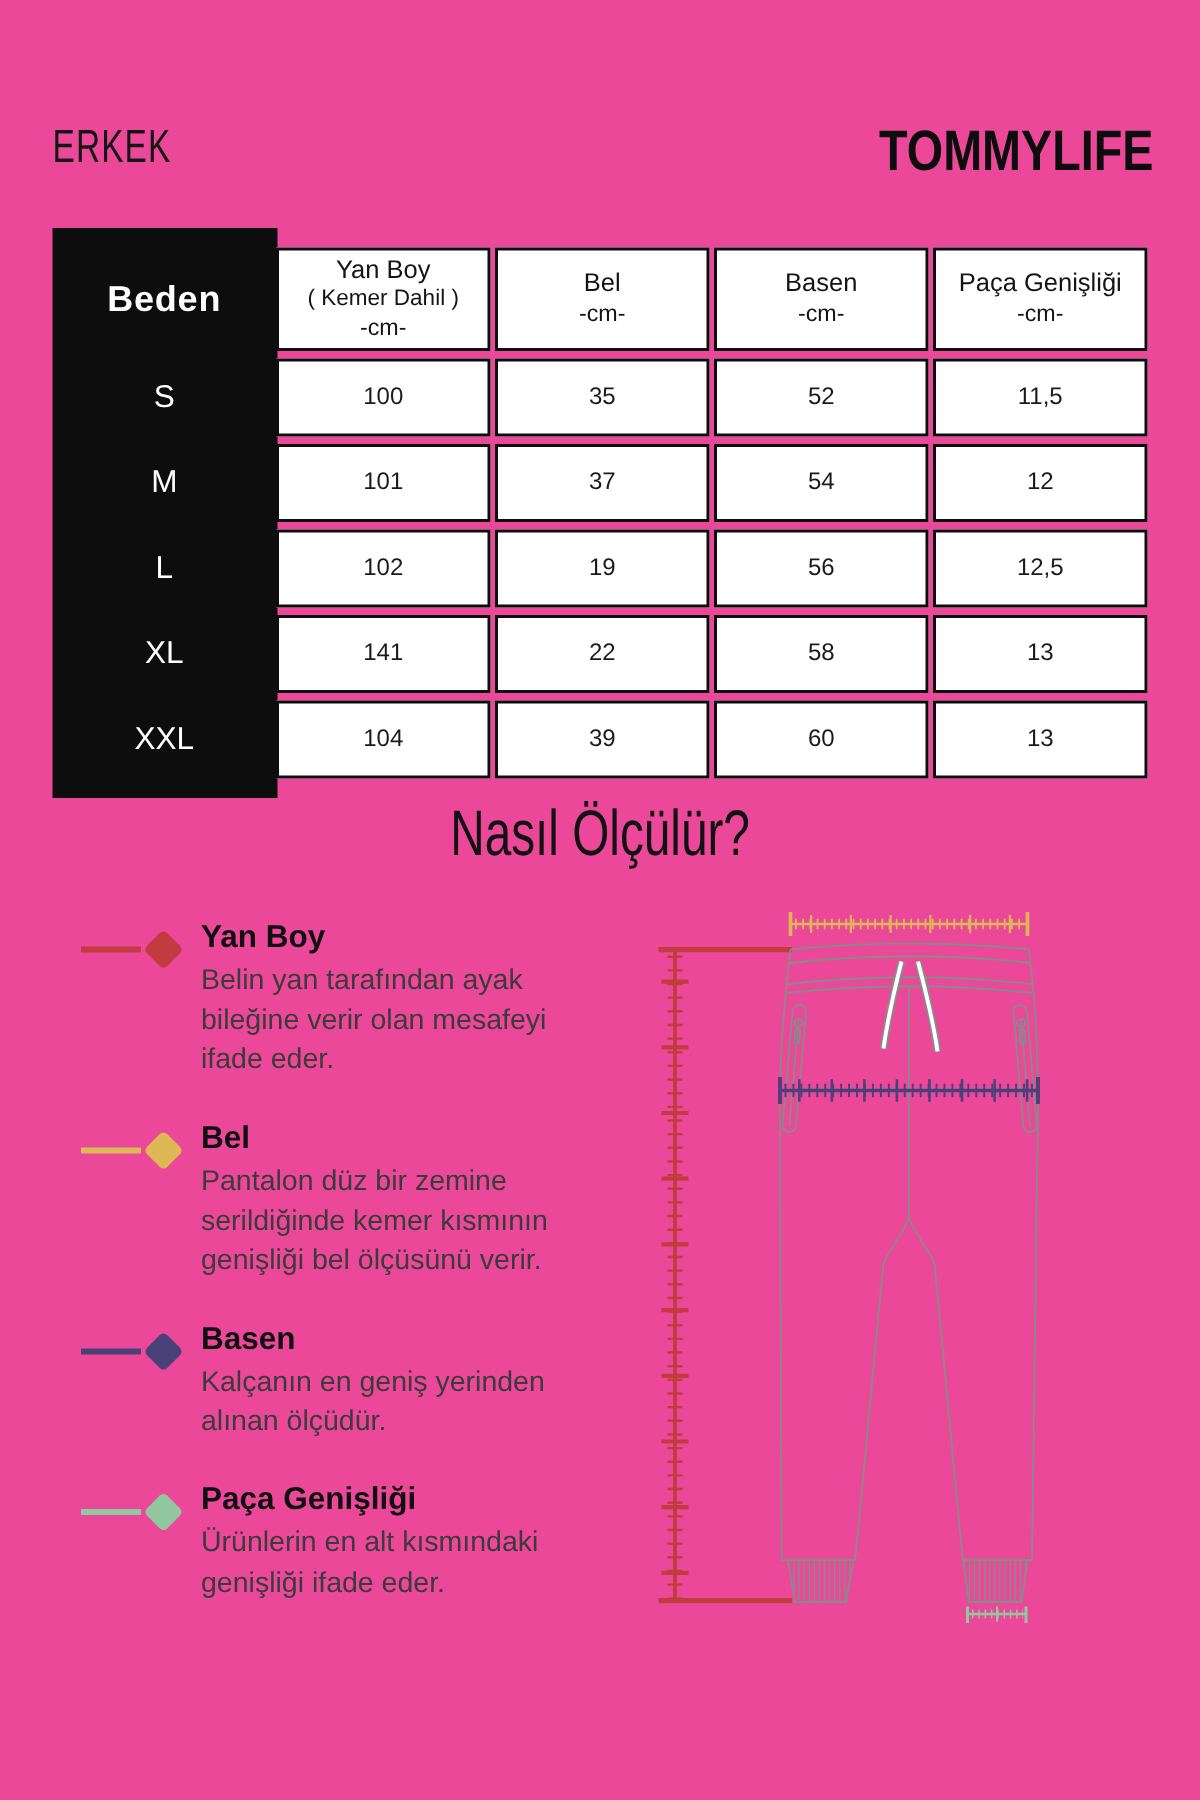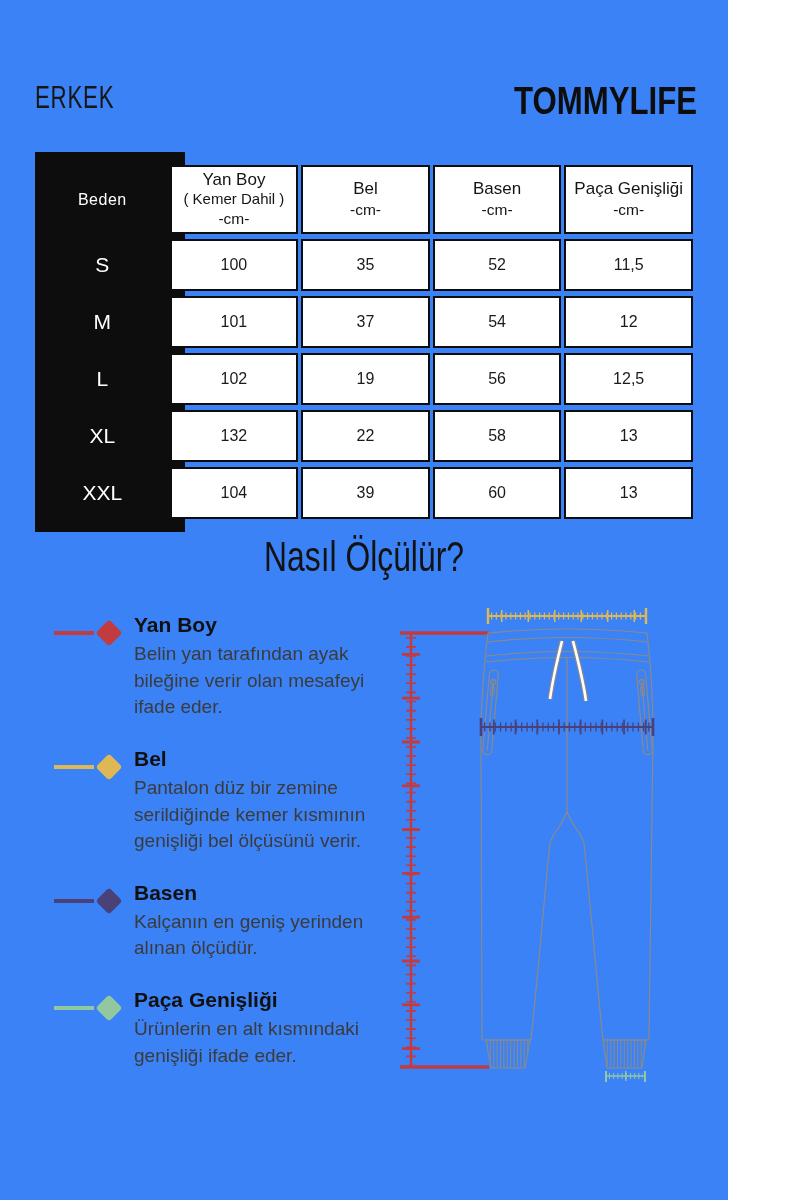--- a/index.html
+++ b/index.html
@@ -2,41 +2,41 @@
 <html style="--red: #c23b3f; --yellow: #ddb854; --navy: #4a4179; --green: #92c7a0; --ink: #0d0d0d;"><head>
 <meta charset="utf-8">
 <style>
   :root{
     --red:#c23b3f; --yellow:#ddb854; --navy:#4a4179; --green:#92c7a0;
     --ink:#0d0d0d; --sketch:#8a8a8a; --text:#3b3b3b;
   }
   *{margin:0;padding:0;box-sizing:border-box;}
   html,body{background:#fff;}
   .page{
-    position:relative;width:728px;height:1200px;background:#3b82f6;overflow:hidden;
+    position:relative;width:800px;height:1200px;background:#ec4899;overflow:hidden;
     font-family:"Liberation Sans","DejaVu Sans",sans-serif;color:var(--ink);
   }
   
   .hdr{display:flex;justify-content:space-between;align-items:flex-start;padding:64px 34px 0 35px;}
   .hdr-left{padding-top:18px;}
   .cond{display:inline-block;transform:scaleX(.72);transform-origin:left center;white-space:nowrap;}
   .category{font-size:31px;font-weight:400;letter-spacing:1px;color:#161616;line-height:1.05;}
   .product{font-size:45px;font-weight:800;letter-spacing:.5px;color:#0c0c0c;line-height:1.15;margin-top:6px;}
   .brandbox{display:flex;align-items:center;width:200px;}
   .brand-name{font-size:38px;font-weight:800;margin-top:8px;}
   .brand-name .cond{transform:scaleX(.82);transform-origin:center;}
   
   .tablewrap{position:relative;margin:22px 32px 0 35px;padding:8px 0;}
   .blackcol{position:absolute;left:0;top:0;bottom:0;width:150px;background:var(--ink);}
   table.sizes{position:relative;width:100%;border-collapse:separate;border-spacing:3px 5px;table-layout:fixed;}
   table.sizes td,table.sizes th{text-align:center;vertical-align:middle;}
   td.cell{background:#fff;border:2px solid var(--ink);height:52px;font-size:16px;color:#1a1a1a;}
   th.colhead{background:#fff;border:2px solid var(--ink);height:62px;font-weight:400;padding:3px 2px;}
   th.sizehead,td.sizecell{background:transparent;border:none;color:#fff;}
-  th.sizehead{font-size:16px;font-weight:400;letter-spacing:.5px;}
+  th.sizehead{font-size:24px;font-weight:700;letter-spacing:.5px;}
   td.sizecell{font-size:21px;}
   .ch-title{font-size:17px;line-height:1.2;display:block;color:#141414;}
   .ch-sub{font-size:15px;display:block;color:#141414;line-height:1.25;}
   .ch-unit{font-size:15.5px;display:block;color:#141414;line-height:1.3;}
   
   .measure-title{text-align:center;font-size:43px;font-weight:500;color:#121212;}
   .measure-title .cond{transform:scaleX(.74);transform-origin:center;}
   .measure{display:flex;margin-top:14px;padding-left:52px;}
   .legend{width:370px;padding-top:18px;}
   .legend-item{display:flex;margin-bottom:26px;}
@@ -115,21 +115,21 @@
       </tr>
       <tr>
         <td class="sizecell">L</td>
         <td class="cell">102</td>
         <td class="cell">19</td>
         <td class="cell">56</td>
         <td class="cell">12,5</td>
       </tr>
       <tr>
         <td class="sizecell">XL</td>
-        <td class="cell">132</td>
+        <td class="cell">141</td>
         <td class="cell">22</td>
         <td class="cell">58</td>
         <td class="cell">13</td>
       </tr>
       <tr>
         <td class="sizecell">XXL</td>
         <td class="cell">104</td>
         <td class="cell">39</td>
         <td class="cell">60</td>
         <td class="cell">13</td>

